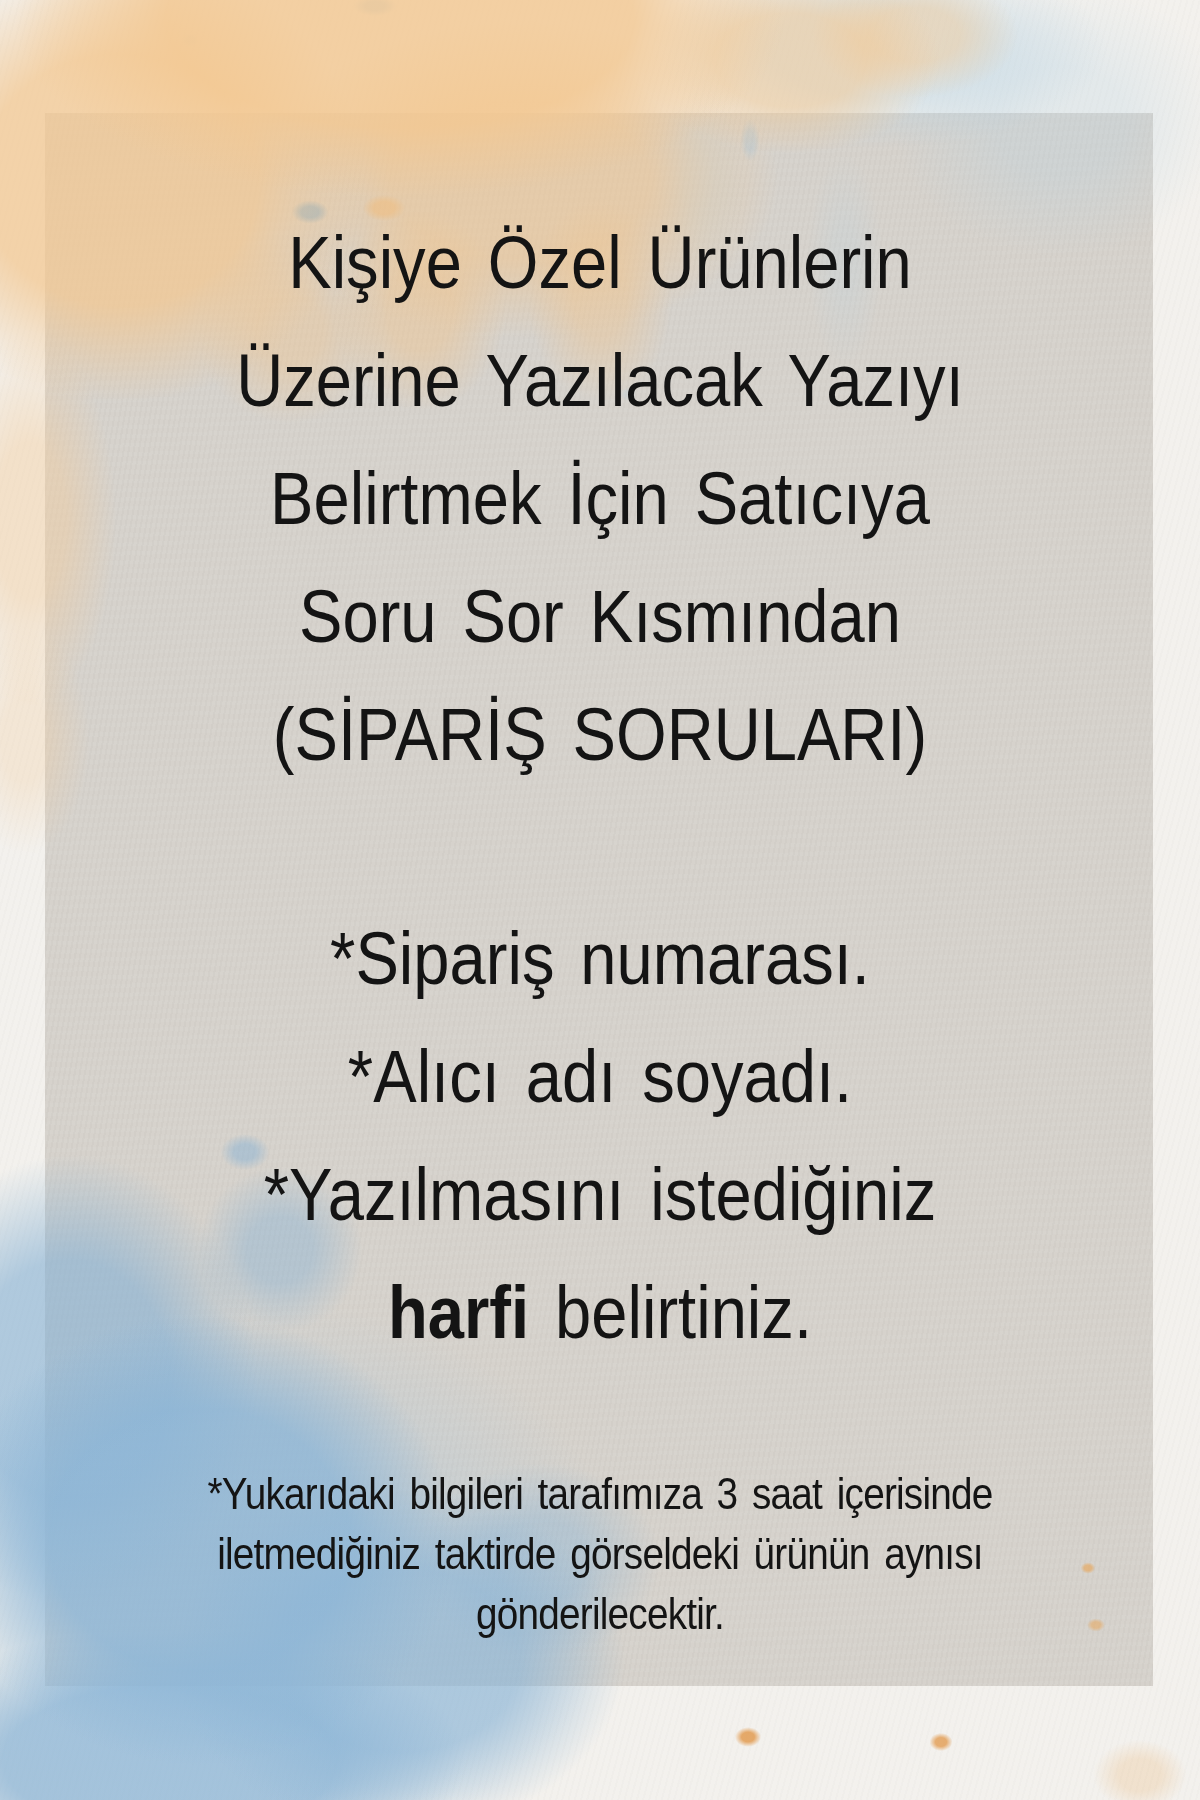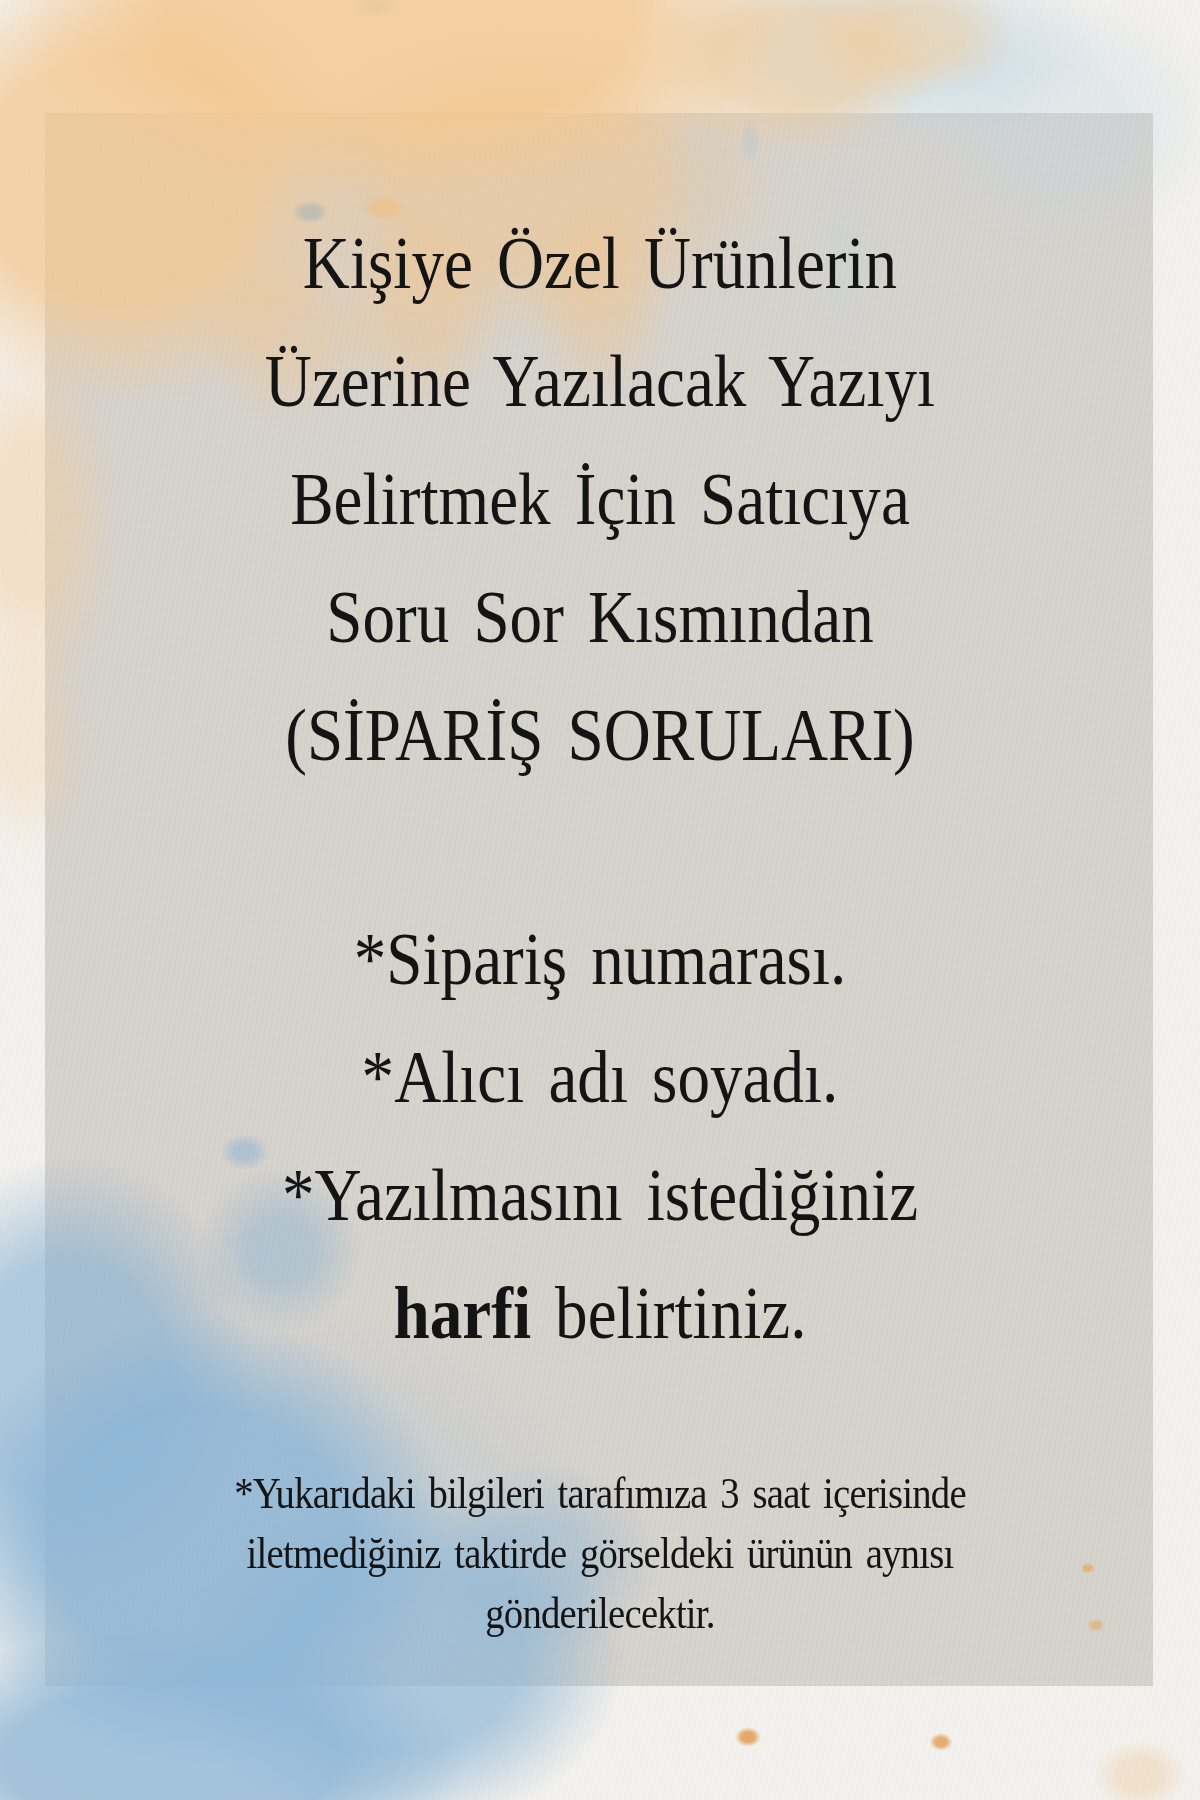--- a/index.html
+++ b/index.html
@@ -10,21 +10,21 @@
   .canvas {
     position: relative;
     width: 1200px;
     height: 1800px;
     overflow: hidden;
     background-color: #f3f1ed;
     
     background-image:
       repeating-linear-gradient(105deg, rgba(0,0,0,0.012) 0 2px, rgba(0,0,0,0) 2px 6px),
       repeating-linear-gradient(15deg, rgba(255,255,255,0.03) 0 3px, rgba(255,255,255,0) 3px 8px);
-    font-family: Liberation Serif, serif;
+    font-family: Liberation Sans, sans-serif;
   }
 
   
   .panel {
     position: absolute;
     left: 45px;
     top: 113px;
     width: 1108px;
     height: 1573px;
     background-color: #d6d2cc;

